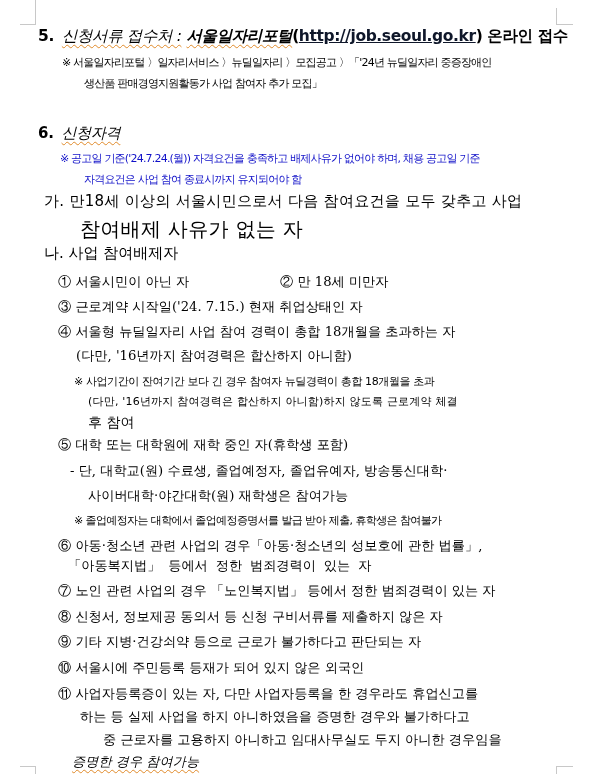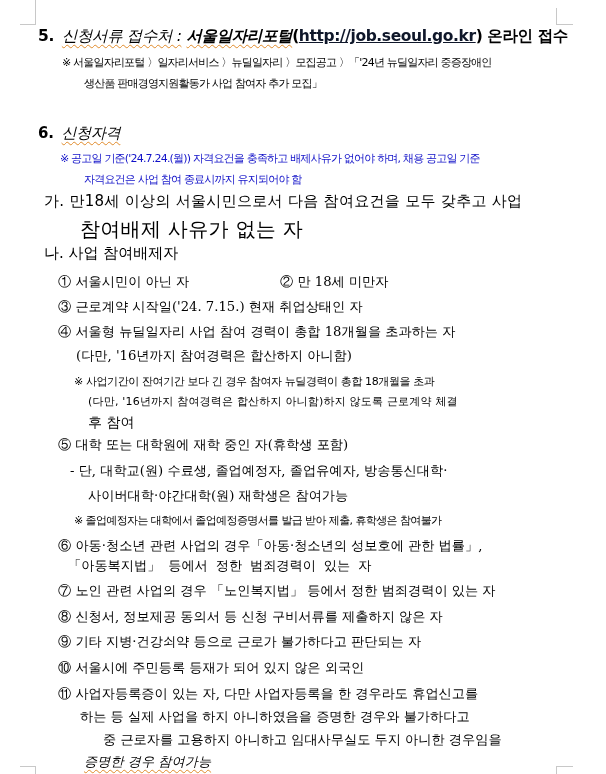--- a/index.html
+++ b/index.html
@@ -50,21 +50,21 @@
 
   .i6 { left:58px; top:537px; }
   .i6b { left:68px; top:557px;font-family:Liberation Mono, monospace; }
   .i7 { left:58px; top:582px; }
   .i8 { left:58px; top:608px; }
   .i9 { left:58px; top:633px; }
   .i10 { left:58px; top:659px; }
   .i11 { left:58px; top:685px; }
   .i11b { left:80px; top:708px; }
   .i11c { left:80px; top:731px;margin-left:23px; }
-  .i11d { left:84px; top:753px; }
+  .i11d { left:72px; top:753px; }
 </style>
 </head>
 <body>
 
 <div class="corner c-tl"></div>
 <div class="corner c-tr"></div>
 <div class="corner c-bl"></div>
 <div class="corner c-br"></div>
 
 <div class="line h5">

